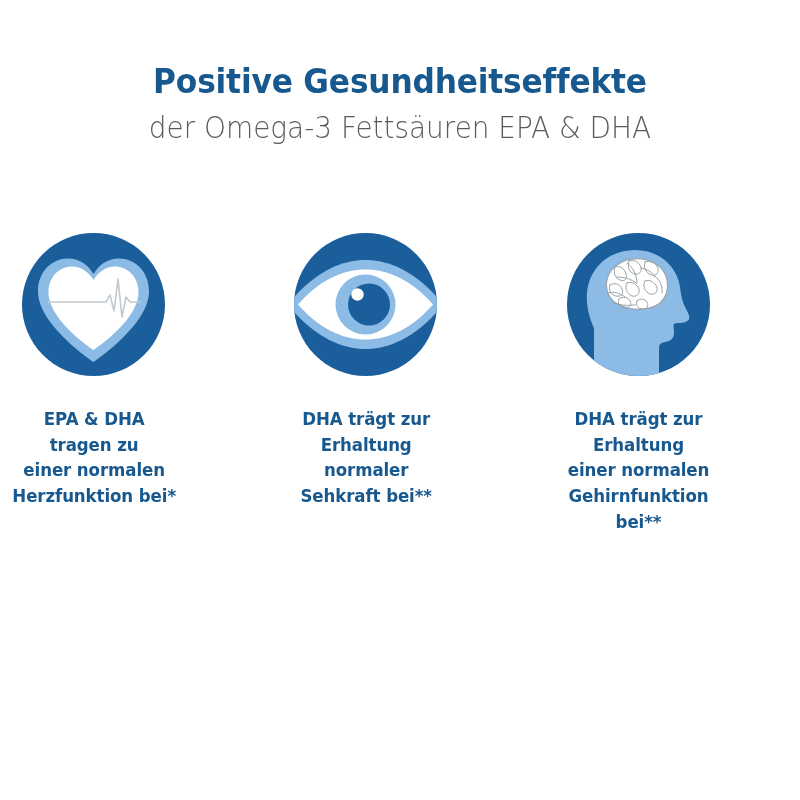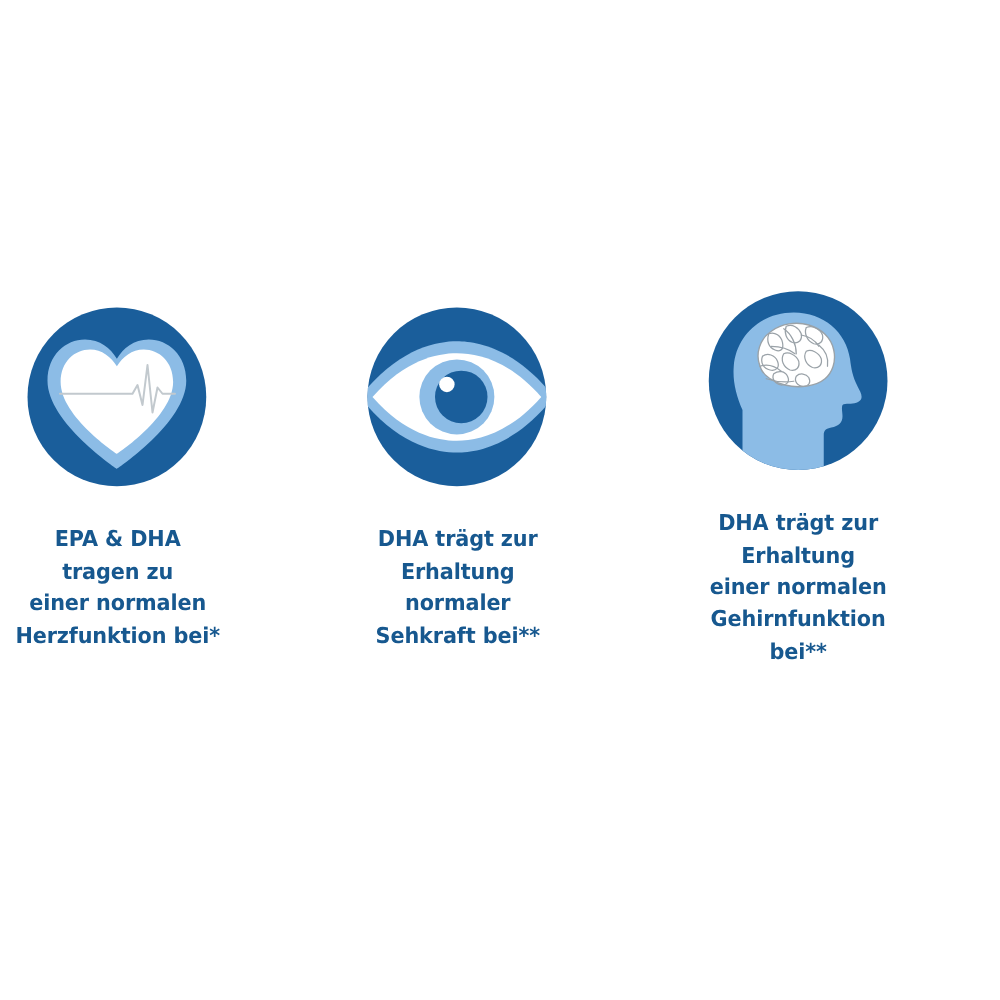--- a/index.html
+++ b/index.html
@@ -55,21 +55,21 @@
   }
 
   
   .icon-row {
     position: absolute;
     top: 233px;
     left: 0;
     width: 732px;
     display: flex;
     justify-content: center;
-    align-items: center;
+    align-items: flex-start;
     gap: 85px;
   }
   .icon-col {
     width: 200px;
     display: flex;
     flex-direction: column;
     align-items: center;
   }
   .badge {
     width: 143px;
@@ -120,20 +120,24 @@
   .footer b {
     font-weight: 700;
     color: #4E4F51;
   }
 </style>
 </head>
 <body>
 
 <div class="page">
 
+  <div class="header">
+    <h1 class="title">Positive Gesundheitseffekte</h1>
+    <h2 class="subtitle">der Omega-3 Fettsäuren EPA &amp; DHA</h2>
+  </div>
 
   <div class="icon-row">
 
     <div class="icon-col">
       <div class="badge">
         <svg viewBox="0 0 143 143" xmlns="http://www.w3.org/2000/svg">
           <circle cx="71.5" cy="71.5" r="71.5" fill="#1A5E9B"></circle>
 
           <path d="M71.5 129
                    C71.5 129 16 92 16 58.5

